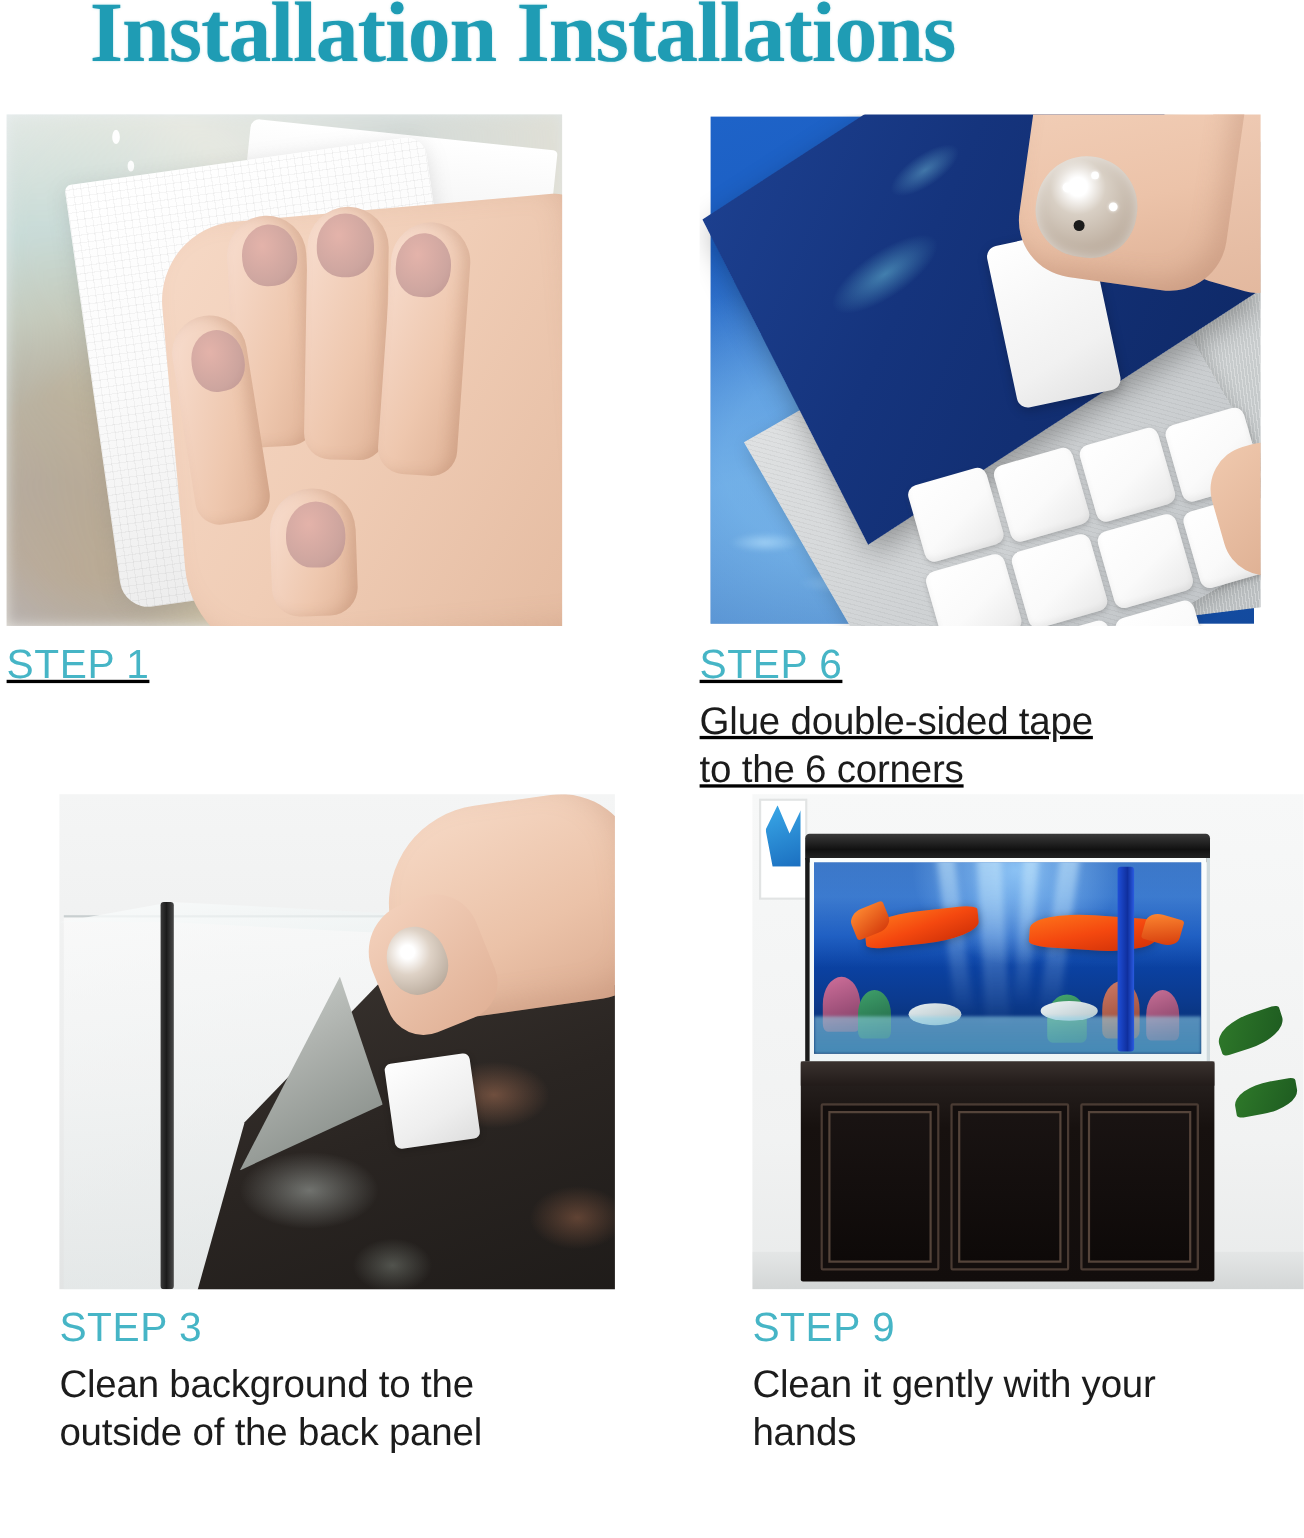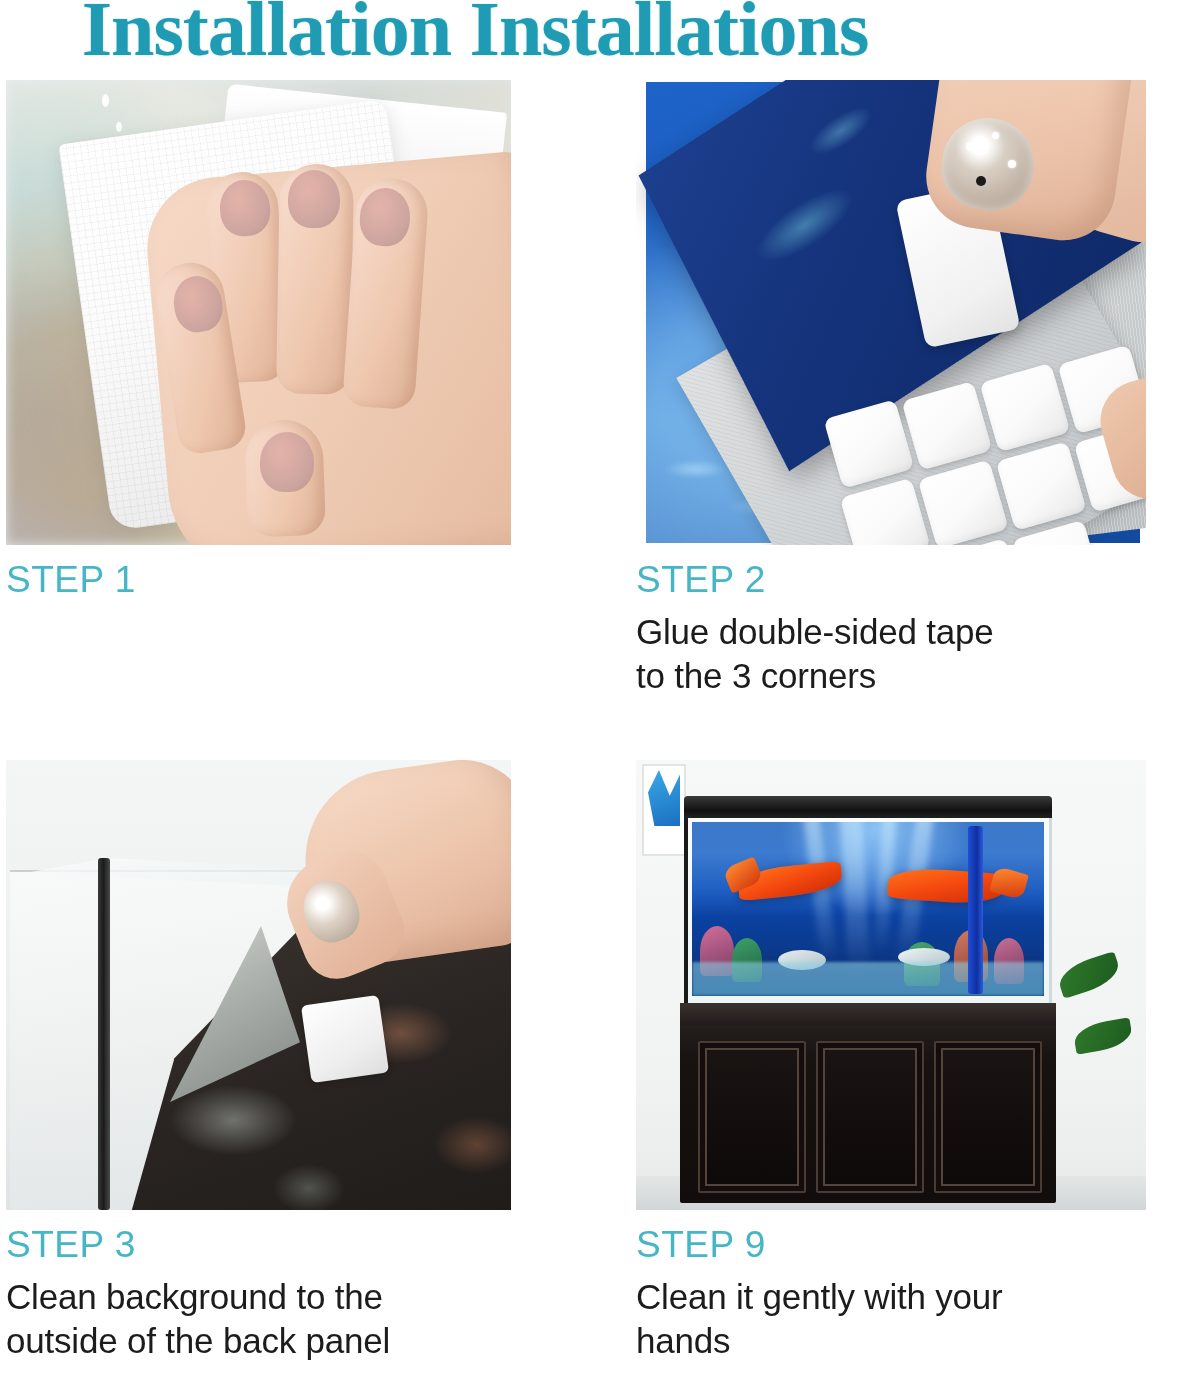--- a/index.html
+++ b/index.html
@@ -45,22 +45,22 @@
     top: 70px;
     width: 1185px;
     height: 1328px;
   }
   .cell {
     position: absolute;
     width: 505px;
   }
   .cell.col-left  { left: 6px; }
   .cell.col-right { left: 636px; width: 510px; }
-  .cell.row-top    { top: 10px; }
-  .cell.row-bottom { top: 690px; }
+  .cell.row-top    { top: 34px; text-decoration: underline; }
+  .cell.row-bottom { top: 652px; margin-left: 48px; }
 
   .photo {
     position: relative;
     width: 100%;
     height: 465px;
     overflow: hidden;
     background: #f2f2f2;
   }
   .cell.row-bottom .photo { height: 450px; }
 
@@ -472,23 +472,23 @@
       </div>
       <div class="finger2"></div>
       <div class="thumb"></div>
       <div class="thumb-nail"></div>
       <div class="glitter" style="left:330px;top:62px;width:9px;height:9px;"></div>
       <div class="glitter" style="left:356px;top:52px;width:7px;height:7px;"></div>
       <div class="glitter" style="left:372px;top:80px;width:8px;height:8px;"></div>
       <div class="glitter" style="left:340px;top:96px;width:10px;height:10px;background:#1b1b1b;box-shadow:none;"></div>
       <div class="finger3"></div>
     </div>
-    <div class="step-label">STEP 2</div>
+    <div class="step-label">STEP 6</div>
     <div class="step-desc">Glue double-sided tape
-to the 3 corners</div>
+to the 6 corners</div>
   </div>
 
   <div class="cell col-left row-bottom">
     <div class="photo p3">
       <div class="tank"></div>
       <div class="tank-top"></div>
       <div class="tank-edge"></div>
       <div class="poster3"></div>
       <div class="corner-fold"></div>
       <div class="tape3"></div>

